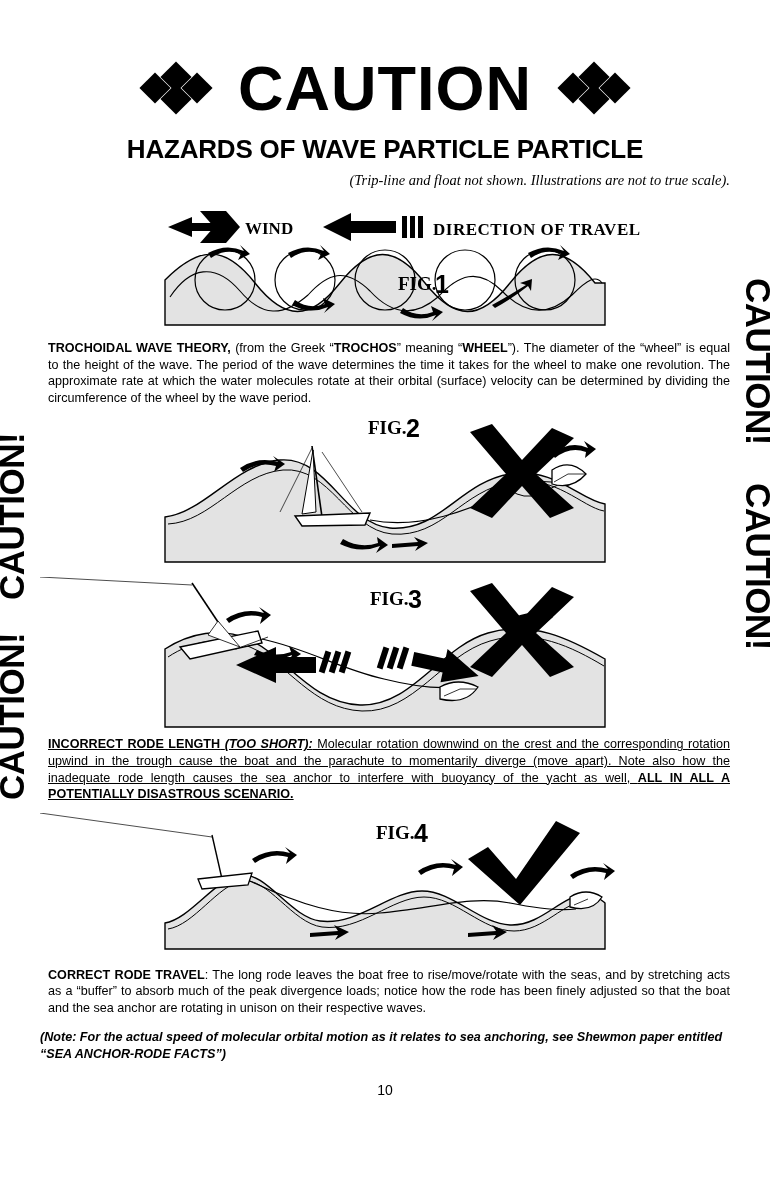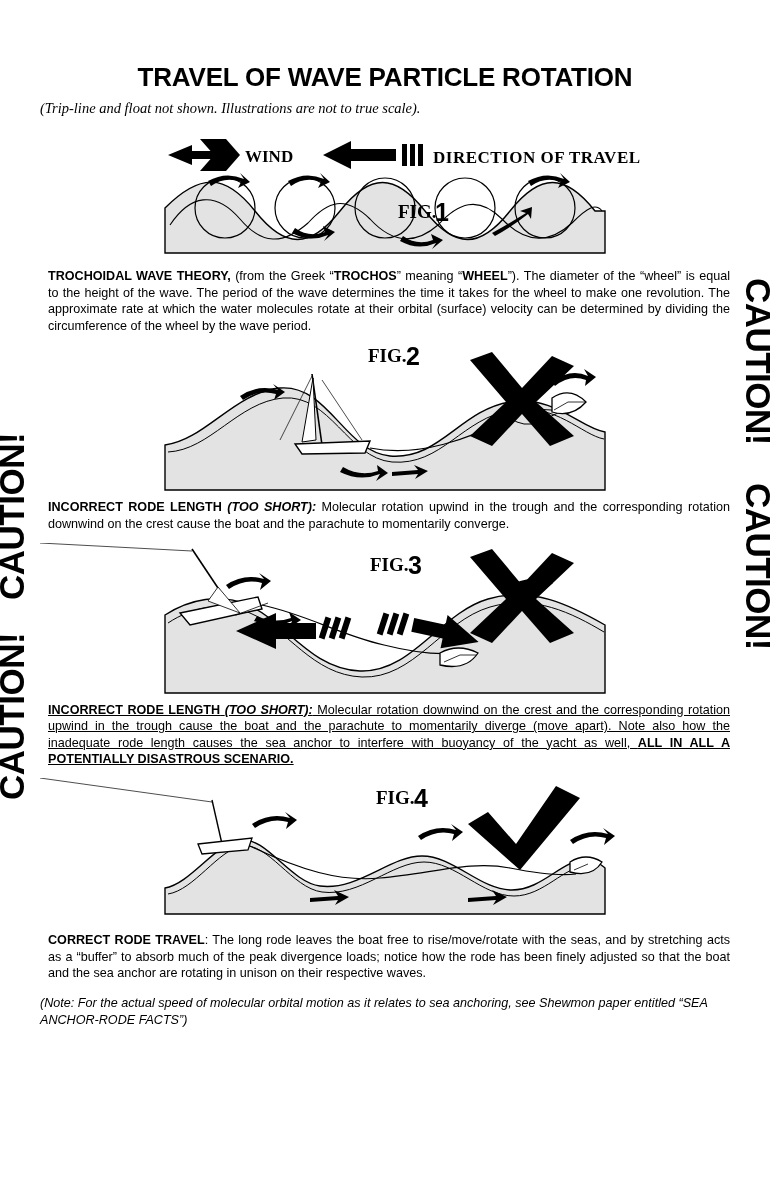--- a/index.html
+++ b/index.html
@@ -62,21 +62,21 @@
     font-family: "Liberation Sans", sans-serif;
   }
   .subtitle {
     text-align: center;
     font-size: 26px;
     font-weight: bold;
     margin-top: 10px;
     letter-spacing: -0.2px;
   }
   .sub-note {
-    text-align: left;
+    text-align: right;
     font-size: 14.5px;
     font-style: italic;
     margin-top: 7px;
     font-family: "Liberation Serif", serif;
   }
 
   
   .fig-block { position: relative; }
   .fig-svg { display: block; margin: 0 auto; }
 
@@ -108,37 +108,53 @@
   .side-right {
     right: -8px;
     transform-origin: right top;
     transform: rotate(90deg);
   }
 
   .note-para {
     font-size: 12.6px;
     font-style: italic;
     line-height: 1.35;
+    font-weight: bold;
   }
   .page-number {
     position: absolute;
     left: 0; right: 0;
     top: 1082px;
     text-align: center;
     font-size: 14px;
   }
 </style>
 </head>
 <body>
 
 <div class="page">
   <div class="content">
 
-
-    <div class="subtitle">TRAVEL OF WAVE PARTICLE ROTATION</div>
+    <div class="header-row">
+      <span class="diamond-cluster">
+        <span class="diamond d-left"></span>
+        <span class="diamond d-top"></span>
+        <span class="diamond d-bot"></span>
+        <span class="diamond d-right"></span>
+      </span>
+      <span class="caution-title">CAUTION</span>
+      <span class="diamond-cluster">
+        <span class="diamond d-left"></span>
+        <span class="diamond d-top"></span>
+        <span class="diamond d-bot"></span>
+        <span class="diamond d-right"></span>
+      </span>
+    </div>
+
+    <div class="subtitle">HAZARDS OF WAVE PARTICLE PARTICLE</div>
     <div class="sub-note">(Trip-line and float not shown. Illustrations are not to true scale).</div>
 
     <div class="fig-block" style="margin-top:16px;">
       <svg class="fig-svg" width="690" height="125" viewBox="0 0 690 125">
 
         <g>
           <path d="M128,22 L152,12 L152,18 L196,18 L196,26 L152,26 L152,32 Z" fill="#000"></path>
           <path d="M160,6 L186,6 L200,22 L186,38 L160,38 L174,22 Z" fill="#000"></path>
         </g>
         <text x="205" y="29" font-family="Liberation Serif, serif" font-size="17" font-weight="bold">WIND</text>
@@ -212,24 +228,20 @@
 
         <g>
           <path d="M430,20 L452,12 L482,48 L512,16 L534,26 L496,62 L534,96 L510,106 L482,74 L452,106 L430,96 L466,62 Z" fill="#000"></path>
         </g>
 
         <text x="328" y="22" font-family="Liberation Serif, serif" font-size="19" font-weight="bold">FIG.</text>
         <text x="366" y="25" font-family="Liberation Sans, sans-serif" font-size="25" font-weight="bold">2</text>
       </svg>
     </div>
 
-    <p class="para" style="margin-top:4px;">
-      <b>INCORRECT RODE LENGTH</b>
-      <b><i>(TOO SHORT):</i></b><span>  Molecular rotation upwind in the trough and the corresponding rotation downwind on the crest cause the boat and the parachute to momentarily converge.</span>
-    </p>
 
     <div class="fig-block" style="margin-top:10px;">
       <svg class="fig-svg" width="690" height="155" viewBox="0 0 690 155">
 
         <path d="M125,72 C150,56 180,50 208,62 C245,78 270,126 320,128 C372,130 400,70 448,56 C492,43 530,62 565,82 L565,150 L125,150 Z" fill="#e3e3e3" stroke="#000" stroke-width="1.4"></path>
         <path d="M128,80 C152,64 182,58 210,70 C248,86 272,132 322,134 C374,136 402,78 450,64 C494,51 532,70 564,89" fill="none" stroke="#000" stroke-width="1"></path>
 
         <g>
           <line x1="152" y1="6" x2="196" y2="72" stroke="#000" stroke-width="1.6"></line>
           <path d="M140,70 L218,54 L222,66 L150,82 Z" fill="#fff" stroke="#000" stroke-width="1.4"></path>
@@ -321,13 +333,14 @@
     </p>
 
     <p class="note-para">(Note: For the actual speed of molecular orbital motion as it relates to sea anchoring, see Shewmon paper entitled “SEA ANCHOR-RODE FACTS”)</p>
   </div>
 
   <div class="side-caution side-left" style="top: 600px;">CAUTION!</div>
   <div class="side-caution side-left" style="top: 800px;">CAUTION!</div>
   <div class="side-caution side-right" style="top: 445px;">CAUTION!</div>
   <div class="side-caution side-right" style="top: 650px;">CAUTION!</div>
 
+  <div class="page-number">10</div>
 </div>
 
 </body></html>

